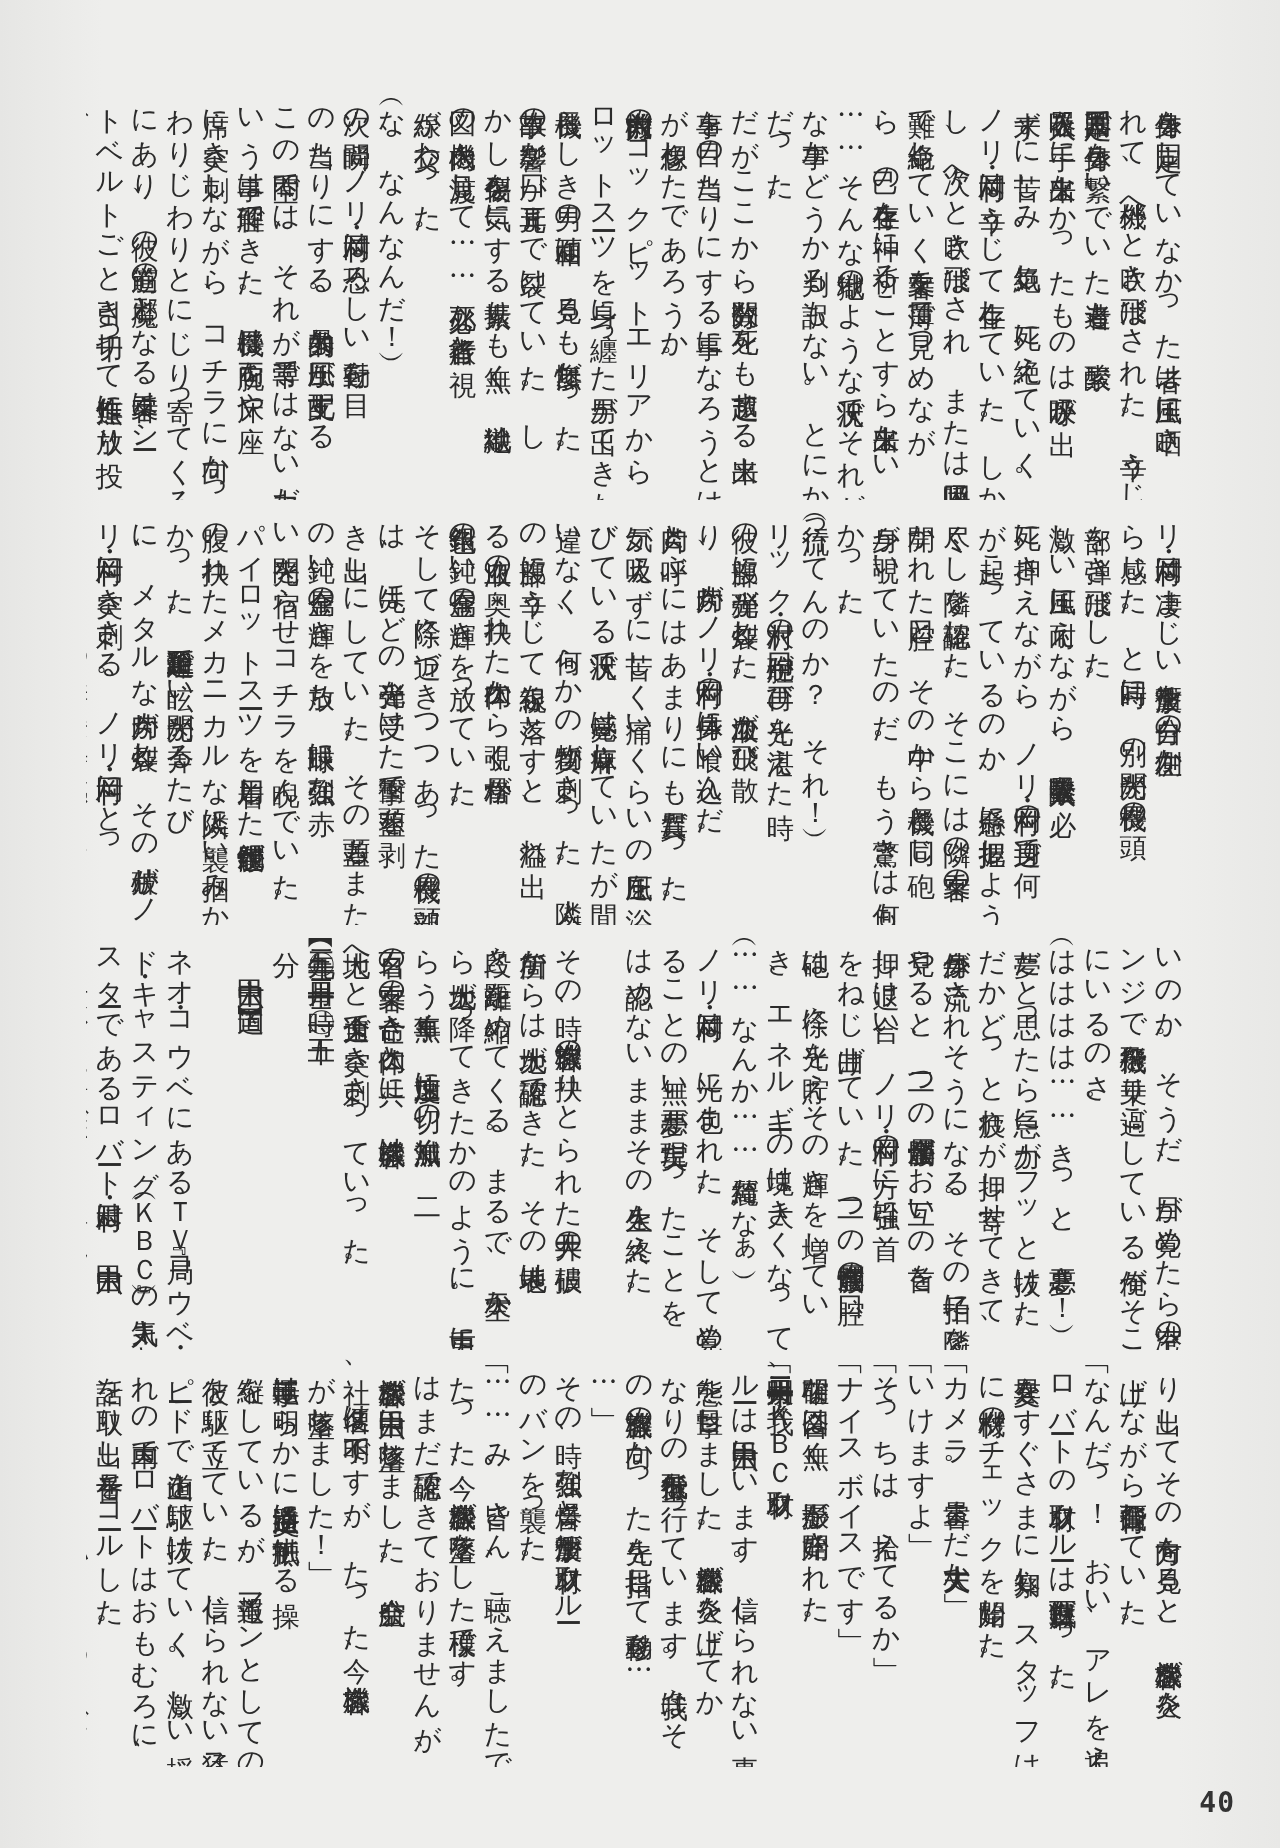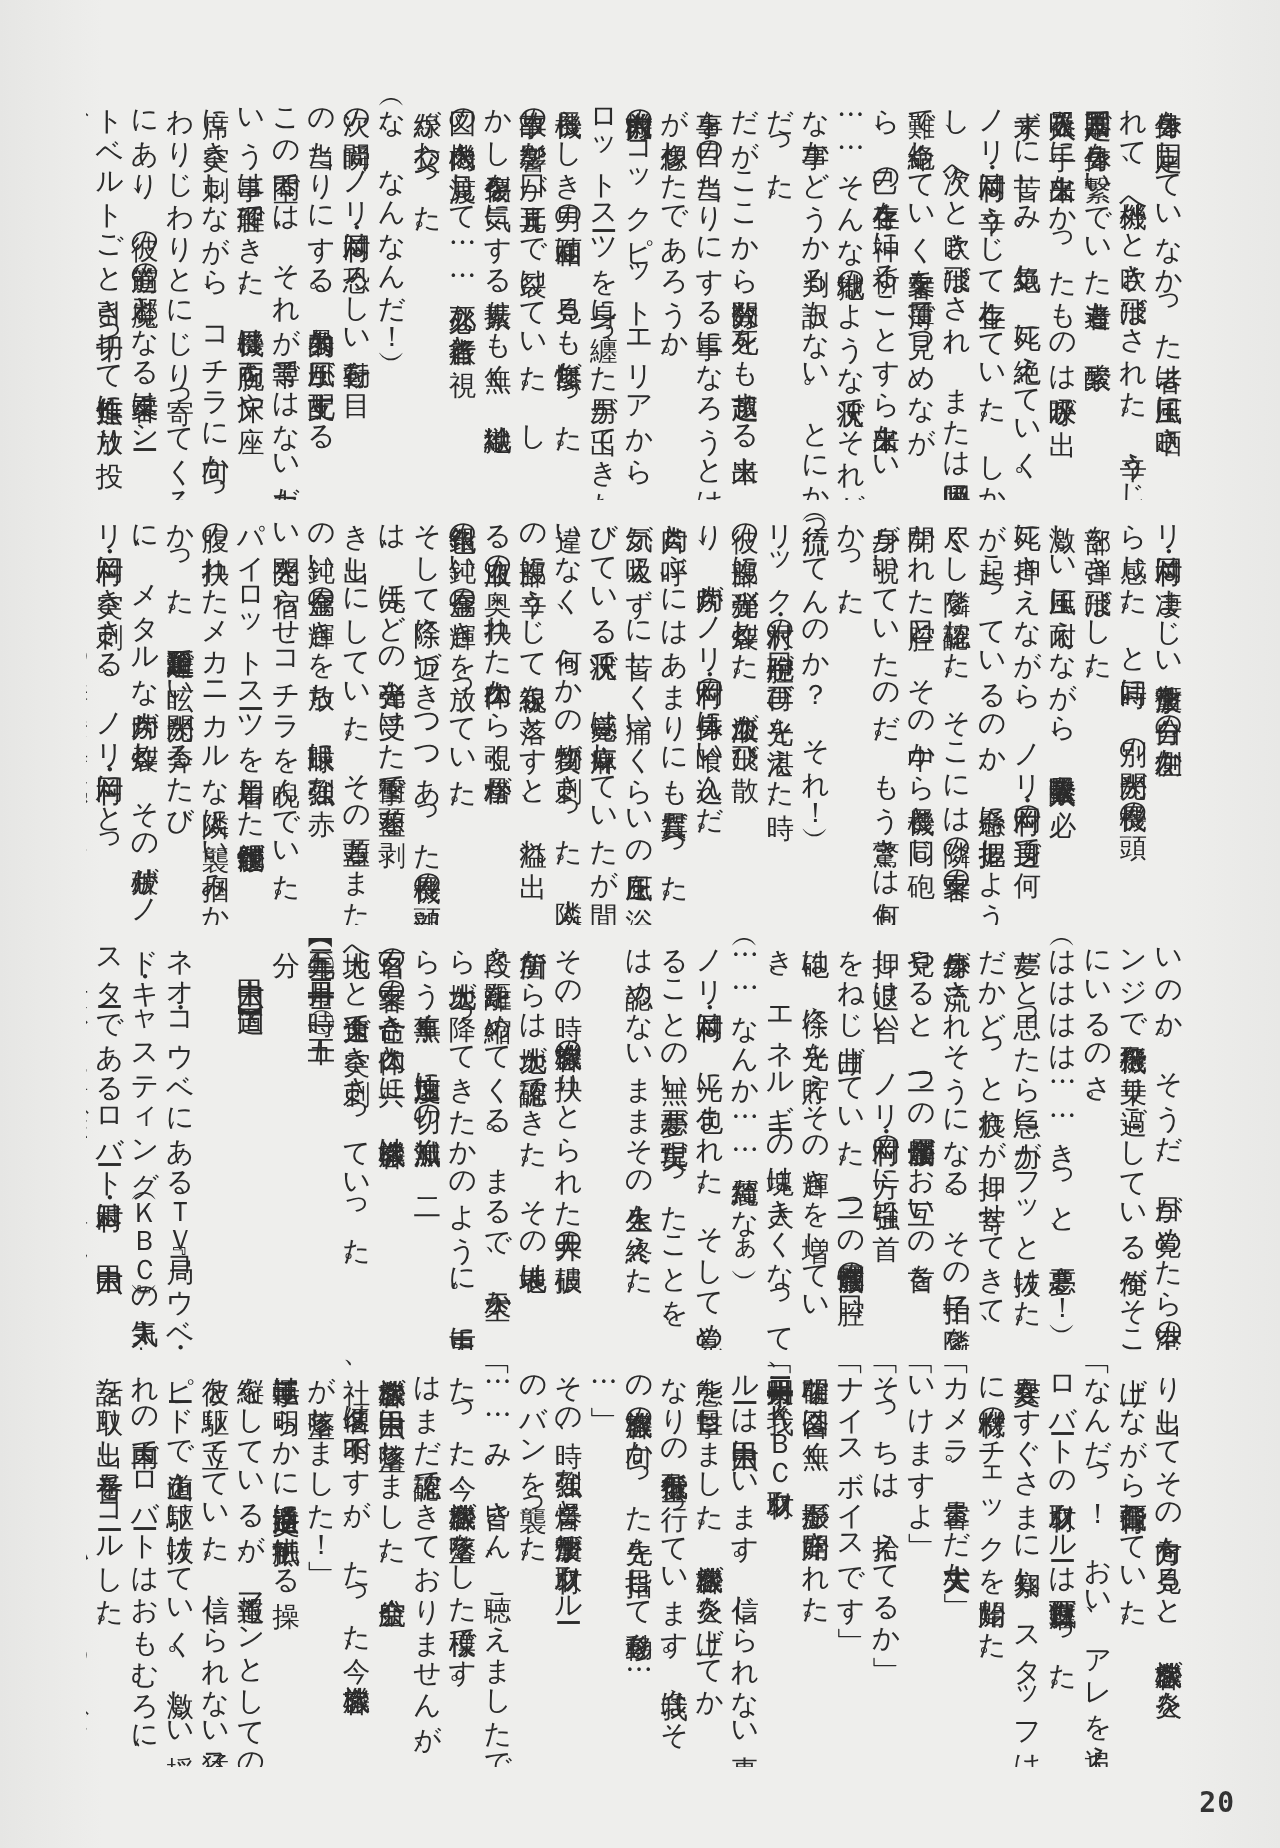--- a/index.html
+++ b/index.html
@@ -184,14 +184,14 @@
       <p>が墜落しました！」</p>
       <p>運転手は明らかに道路交通法に抵触する操</p>
       <p>縦をしているが、報道マンとしての責務が</p>
       <p>彼を駆り立てていた。信じられない猛ス</p>
       <p>ピードで山道を駆け抜けていく。激しい揺</p>
       <p>れの車内でロバートはおもむろに、携帯電</p>
       <p>話を取り出し番号をコールした。</p>
       <p>「もしもし。私はＫＢＣのロバート・田村。</p>
     </div>
 
-  <div class="page-number">20</div>
+  <div class="page-number">40</div>
 </div>
 
 </body></html>

